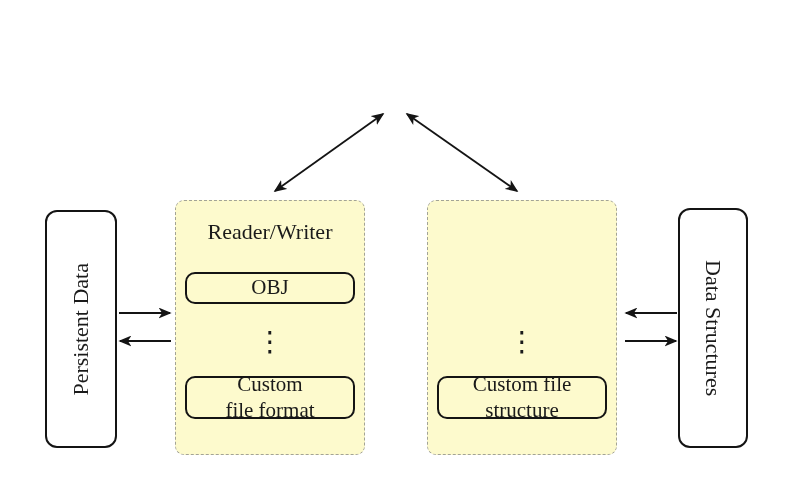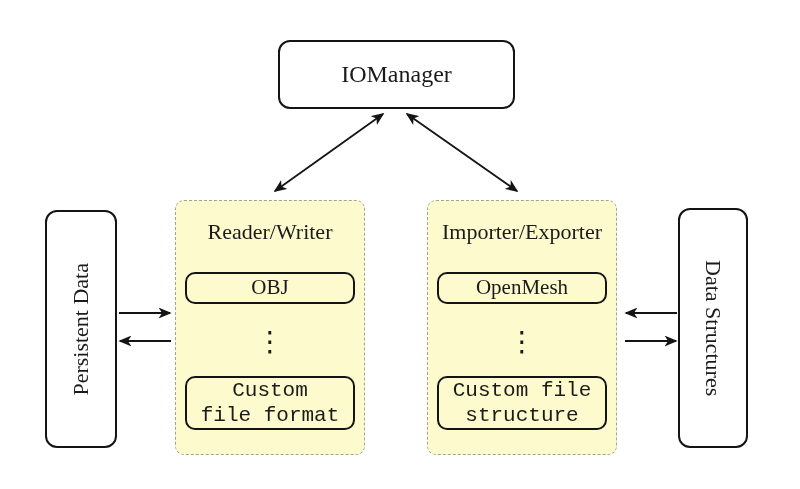--- a/index.html
+++ b/index.html
@@ -49,43 +49,40 @@
     position: absolute; left: 9px; right: 9px;
     background: var(--panel-fill, #FDFACD);
     border: 2.5px solid var(--box-border, #141414);
     border-radius: 10px;
     display: flex; align-items: center; justify-content: center;
     box-sizing: border-box;
     font-size: 21px; text-align: center;
     white-space: pre-line; line-height: 1.2;
   }
   .inner-box.top { top: 71px; height: 32px; }
-  .inner-box.bottom { top: 175px; height: 54px; font-family: Liberation Mono, monospace; }
+  .inner-box.bottom { top: 175px; height: 43px; }
   .vdots {
     position: absolute; top: 127px; left: 0; width: 100%;
     text-align: center; font-size: 28px; line-height: 1;
     font-family: "DejaVu Sans", sans-serif;
   }
   
   #arrows {
     position: absolute; left: 0; top: 0;
     width: 800px; height: 489px;
     pointer-events: none;
   }
   .arrow { stroke: var(--arrow-color, #141414); stroke-width: 1.8; fill: none; }
   .ah { fill: var(--arrow-color, #141414); }
 </style>
 </head>
 <body>
 
 <div id="canvas">
 
-  <div id="iomanager" class="solid-box">
-    <span>IOManager</span>
-  </div>
 
   <div id="persistent-data" class="solid-box">
     <span class="vert flip">Persistent Data</span>
   </div>
 
   <div id="data-structures" class="solid-box">
     <span class="vert">Data Structures</span>
   </div>
 
   <div id="panel-reader-writer" class="panel">
@@ -94,24 +91,20 @@
       <span>OBJ</span>
     </div>
     <div class="vdots">⋮</div>
     <div class="inner-box bottom">
       <span>Custom
 file format</span>
     </div>
   </div>
 
   <div id="panel-importer-exporter" class="panel">
-    <div class="panel-title">Importer/Exporter</div>
-    <div class="inner-box top">
-      <span>OpenMesh</span>
-    </div>
     <div class="vdots">⋮</div>
     <div class="inner-box bottom">
       <span>Custom file
 structure</span>
     </div>
   </div>
 
   <svg id="arrows" viewBox="0 0 800 489" xmlns="http://www.w3.org/2000/svg">
     <defs>
       <marker id="ah" viewBox="0 0 12 10" refX="10.5" refY="5" markerWidth="13" markerHeight="11" orient="auto-start-reverse" markerUnits="userSpaceOnUse">

